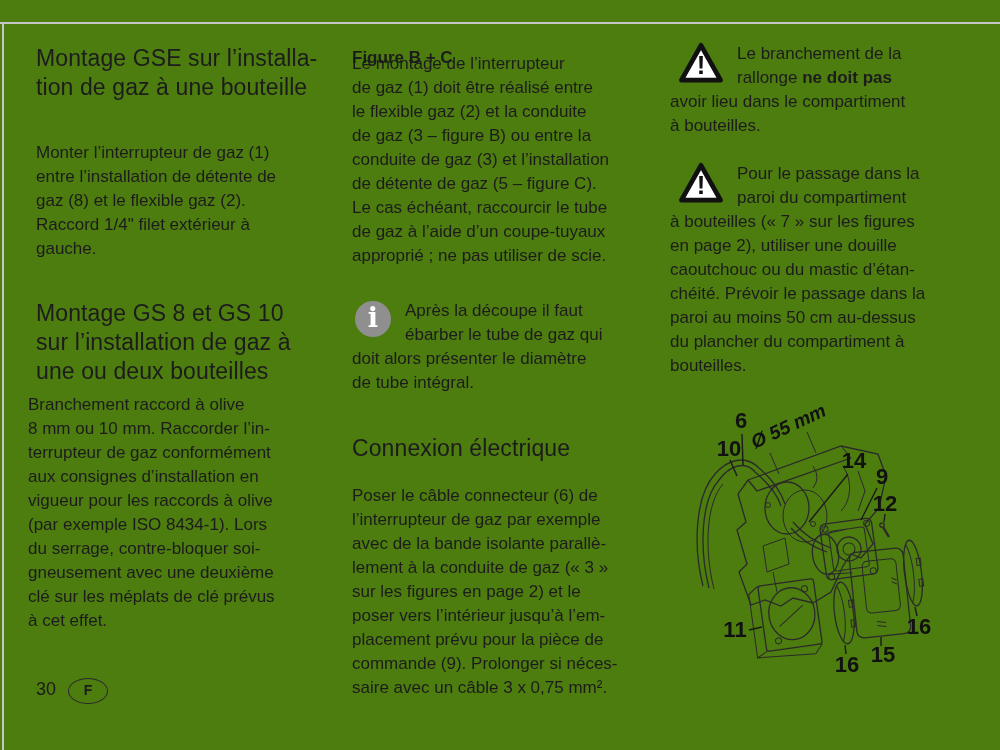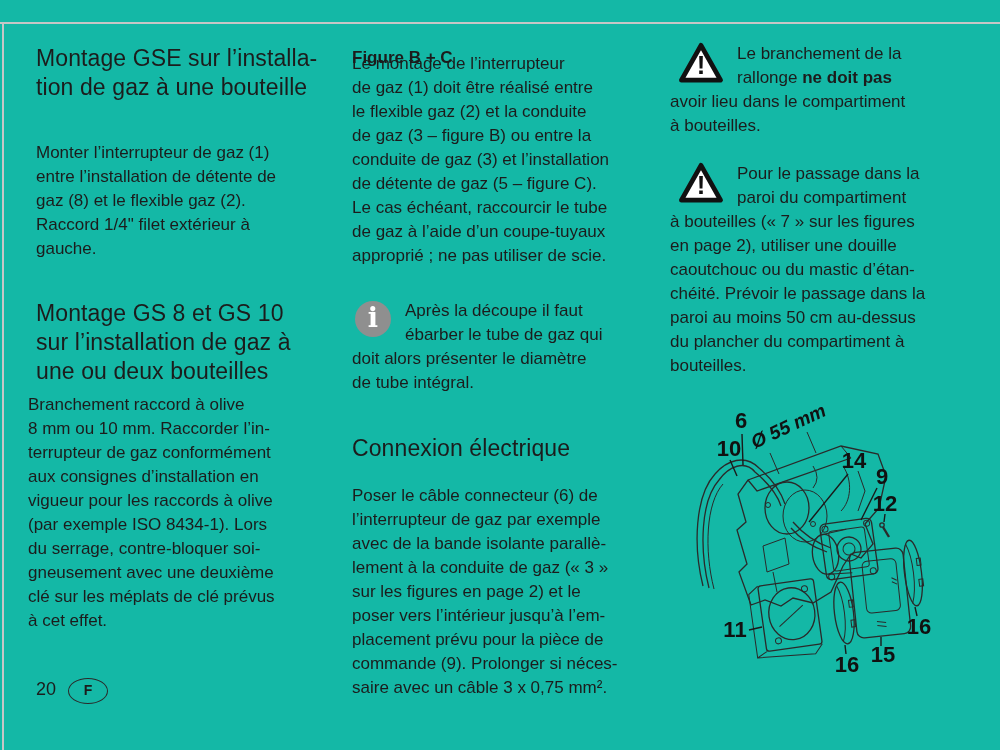--- a/index.html
+++ b/index.html
@@ -1,17 +1,17 @@
 <!DOCTYPE html>
 <html><head>
 <meta charset="utf-8">
 <style>
   html,body{margin:0;padding:0;background:#ffffff;}
   .page{
-    position:relative;width:1000px;height:750px;background:#14b8a6;
+    position:relative;width:1000px;height:750px;background:#4d7c0f;
     font-family:"Liberation Sans", sans-serif;color:#1c1c1c;overflow:hidden;
   }
   .border-top{position:absolute;left:0;top:22px;width:1000px;height:2px;background:#c6c6c6;}
   .border-left{position:absolute;left:2px;top:22px;width:2px;height:728px;background:#c6c6c6;}
   .blk{position:absolute;}
   .h1{font-size:23px;line-height:29px;font-weight:400;white-space:pre-line;letter-spacing:.1px;}
   .subhead{font-size:17px;line-height:24px;font-weight:700;}
   .body-text{font-size:17px;line-height:24px;white-space:pre-line;margin:0;}
   .b{font-weight:700;}
   .note-icon{
@@ -215,15 +215,15 @@
     <text class="ddim" transform="translate(98,36) rotate(-25)" text-anchor="middle">Ø 55 mm</text>
     <text class="dlabel" x="161" y="72" text-anchor="middle">14</text>
     <text class="dlabel" x="189" y="88" text-anchor="middle">9</text>
     <text class="dlabel" x="192" y="115" text-anchor="middle">12</text>
     <text class="dlabel" x="42" y="241" text-anchor="middle">11</text>
     <text class="dlabel" x="154" y="276" text-anchor="middle">16</text>
     <text class="dlabel" x="190" y="266" text-anchor="middle">15</text>
     <text class="dlabel" x="226" y="238" text-anchor="middle">16</text>
   </svg>
 
-  <div class="blk footer-num" style="left:36px;top:679px;">20</div>
+  <div class="blk footer-num" style="left:36px;top:679px;">30</div>
   <div class="lang-badge">F</div>
 </div>
 
 </body></html>

